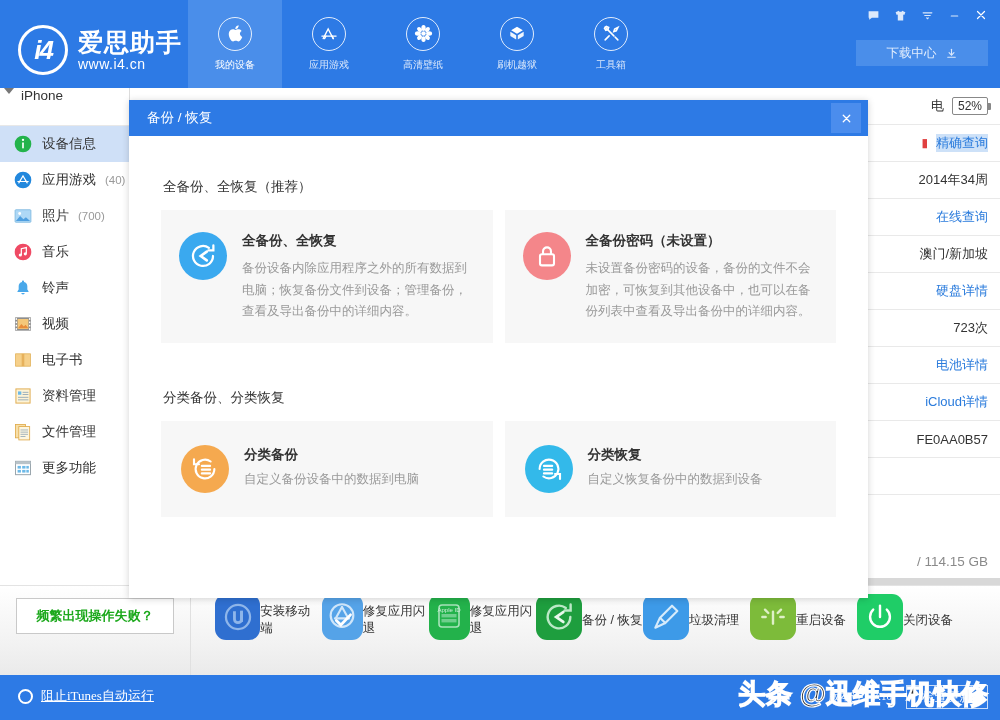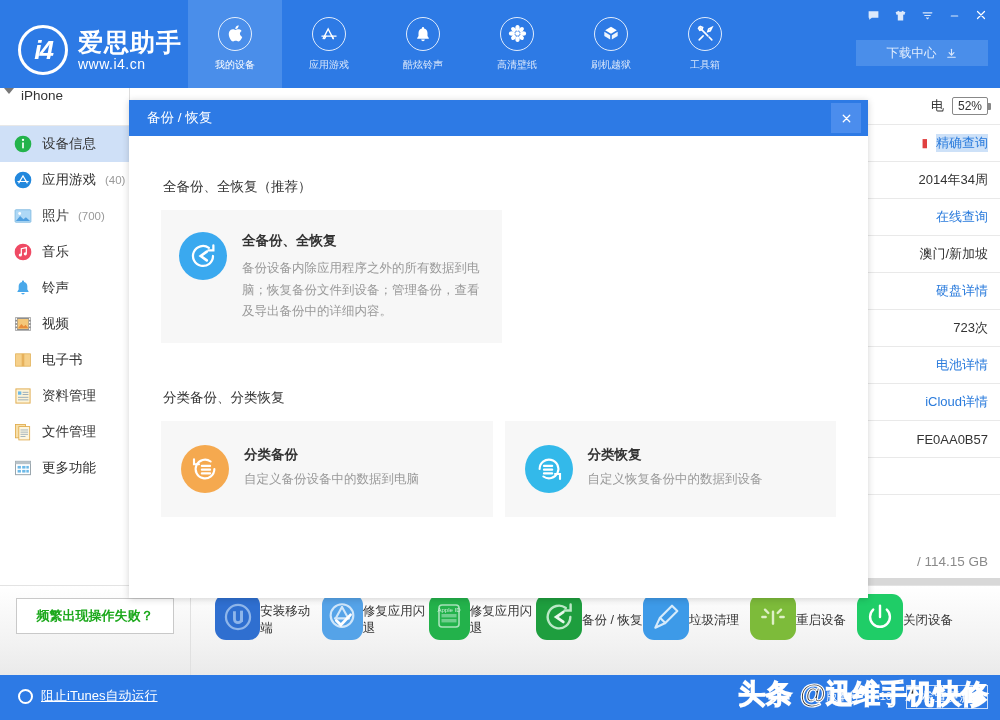--- a/index.html
+++ b/index.html
@@ -130,21 +130,21 @@
   .bb-divider { position:absolute; left:190px; top:0; width:1px; height:90px; background:#e0e0e0; }
   .tools { position:absolute; left:215px; top:8px; display:flex; }
   .tool {
     width:107px; display:flex; flex-direction:row; align-items:center; cursor:pointer;
   }
   .tool-ico { width:46px;height:46px;border-radius:11px; display:flex;align-items:center;justify-content:center; }
   .tool-label { margin-top:6px; font-size:12.5px; color:#333; }
 
   
   .statusbar {
-    position:absolute; left:0; top:675px; width:1000px; height:45px; background:#2d7ae5;
+    position:absolute; left:0; top:675px; width:1000px; height:45px; background:#2d7ae5;font-family:Liberation Serif, serif;
   }
   .itunes-toggle {
     position:absolute; left:18px; top:12px; display:flex; align-items:center; gap:8px; cursor:pointer;
   }
   .ring { width:15px;height:15px;border-radius:50%;border:2px solid #fff; }
   .itunes-toggle span { color:#fff; font-size:13px; text-decoration:underline; }
   .ver { position:absolute; right:108px; top:14px; color:#fff; font-size:11px; }
   .update-btn {
     position:absolute; right:12px; top:10px; width:82px; height:24px;
     border:1px solid rgba(255,255,255,.75); color:#fff; font-size:12.5px;
@@ -219,29 +219,20 @@
           <svg width="20" height="20" viewBox="0 0 24 24" fill="none" stroke="#fff" stroke-width="1.6" stroke-linecap="round">
               <path d="M5 17.5L11 6l6 11.5"></path>
               <path d="M3.5 14.5h17"></path>
               <path d="M8.3 14.5l-1.6 3"></path>
               <path d="M15.7 14.5l1.6 3"></path>
             </svg>
         </div>
         <div class="nav-label">应用游戏</div>
       </div>
 
-      <div class="nav-item">
-        <div class="nav-ico">
-          <svg width="18" height="18" viewBox="0 0 24 24" fill="#fff">
-              <path d="M12 2.5c-.8 0-1.4.6-1.4 1.4v.7C7.8 5.2 6 7.6 6 10.5v4.3l-1.7 2.4c-.3.5 0 1.1.6 1.1h14.2c.6 0 .9-.6.6-1.1L18 14.8v-4.3c0-2.9-1.8-5.3-4.6-5.9v-.7c0-.8-.6-1.4-1.4-1.4z"></path>
-              <path d="M9.6 19.4c.2 1.2 1.2 2.1 2.4 2.1s2.2-.9 2.4-2.1H9.6z"></path>
-            </svg>
-        </div>
-        <div class="nav-label">酷炫铃声</div>
-      </div>
 
       <div class="nav-item">
         <div class="nav-ico">
           <svg width="21" height="21" viewBox="0 0 24 24" fill="#fff">
               <circle cx="12" cy="12" r="2.6"></circle>
               <ellipse cx="12" cy="5.6" rx="2.5" ry="3.4"></ellipse>
               <ellipse cx="12" cy="18.4" rx="2.5" ry="3.4"></ellipse>
               <ellipse cx="5.6" cy="12" rx="3.4" ry="2.5"></ellipse>
               <ellipse cx="18.4" cy="12" rx="3.4" ry="2.5"></ellipse>
               <ellipse cx="7.5" cy="7.5" rx="2.4" ry="3.2" transform="rotate(-45 7.5 7.5)"></ellipse>
@@ -634,20 +625,32 @@
                 <path d="M20.3 3.5v4h-4"></path>
                 <path d="M15 8.5L10.2 12l4.8 3.5" stroke-width="2.1"></path>
               </svg>
           </div>
           <div>
             <div class="card-title">全备份、全恢复</div>
             <div class="card-desc">备份设备内除应用程序之外的所有数据到电脑；恢复备份文件到设备；管理备份，查看及导出备份中的详细内容。</div>
           </div>
         </div>
 
+        <div class="card">
+          <div class="card-ico" style="background:#f4868a">
+            <svg width="28" height="28" viewBox="0 0 24 24" fill="none" stroke="#ffffff" stroke-width="1.8">
+                <rect x="6" y="10.5" width="12" height="9.5" rx="1.6"></rect>
+                <path d="M8.6 10.5V8a3.4 3.4 0 016.8 0v2.5"></path>
+              </svg>
+          </div>
+          <div>
+            <div class="card-title">全备份密码（未设置）</div>
+            <div class="card-desc">未设置备份密码的设备，备份的文件不会加密，可恢复到其他设备中，也可以在备份列表中查看及导出备份中的详细内容。</div>
+          </div>
+        </div>
 
       </div>
 
       <div class="sec-gap"></div>
 
       <div class="sec-title">分类备份、分类恢复</div>
       <div class="cards">
 
         <div class="card small">
           <div class="card-ico" style="background:#f5a94f">

